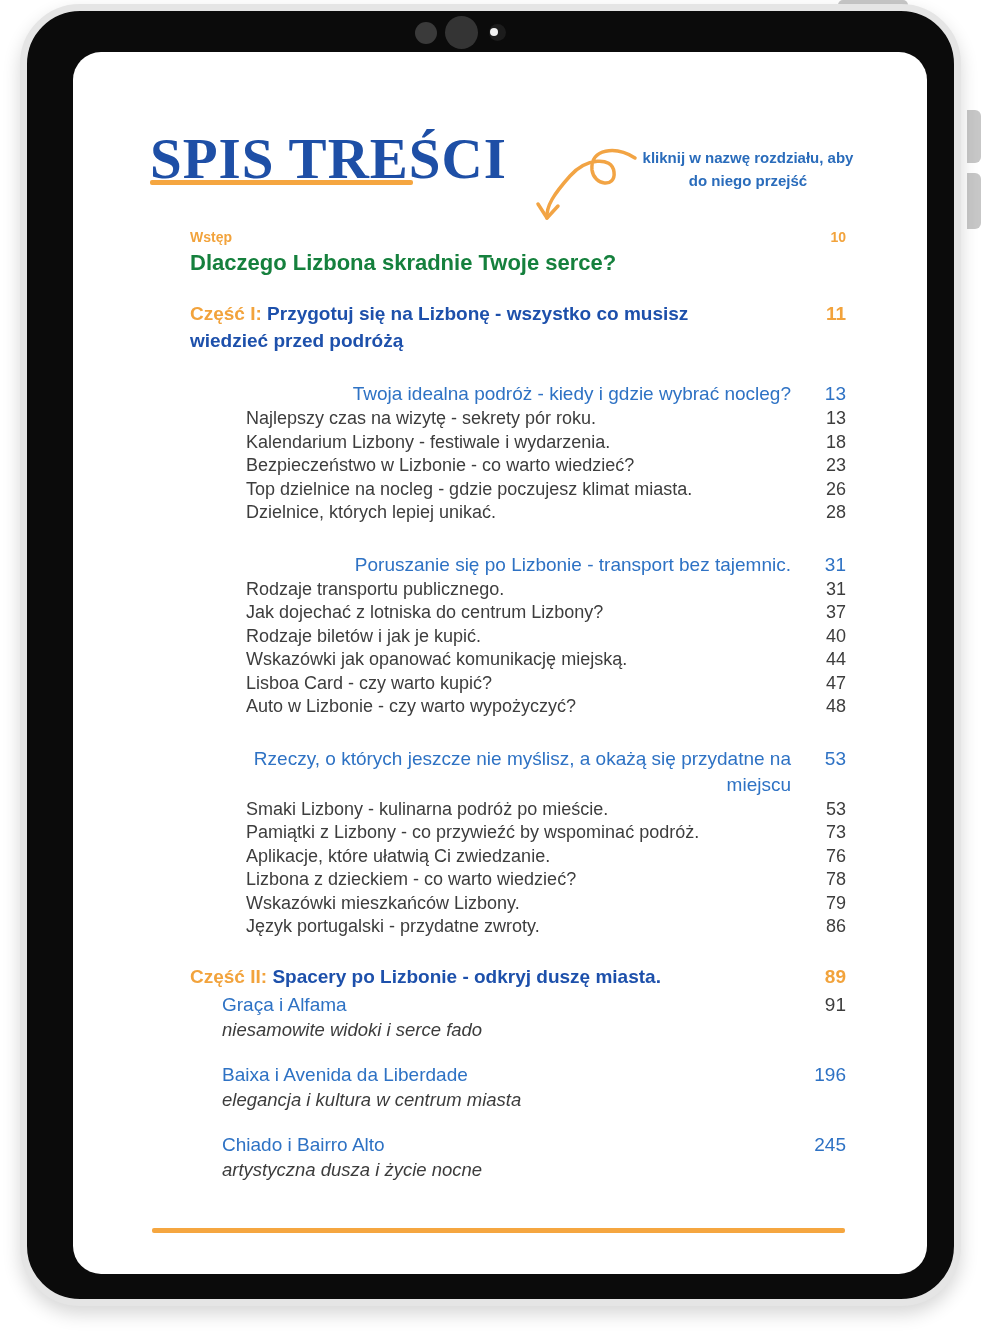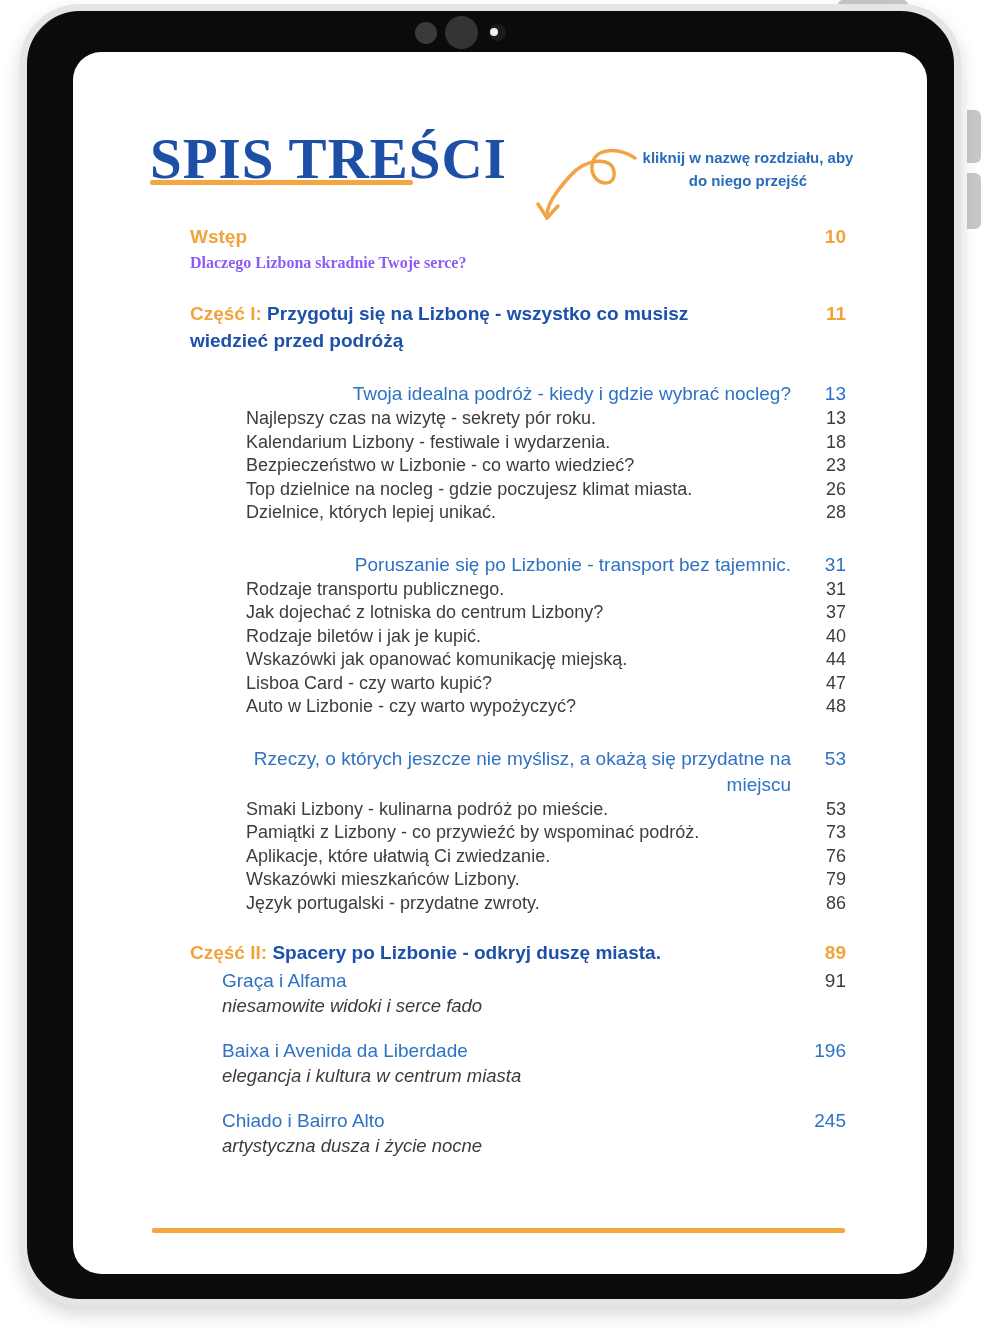--- a/index.html
+++ b/index.html
@@ -36,23 +36,23 @@
   .note { position:absolute; left:520px; top:94px; width:310px; text-align:center;
           font-size:15px; line-height:23px; color:#2a6cbb; font-weight:bold;}
   .arrow-svg { position:absolute; left:455px; top:88px; }
 
   
   .toc { position:absolute; left:117px; top:172px; width:656px; }
   .row { display:flex; align-items:flex-start; }
   .row .text { flex:1 1 auto; }
   .row .page { margin-left:auto; min-width:54px; text-align:right; white-space:nowrap; }
 
-  .row.intro { font-weight:bold; font-size:19px; line-height:26px; }
+  .row.intro { font-weight:bold; font-size:14px; line-height:26px; }
   .row.intro .text, .row.intro .page { color:#f2a33c; }
-  .row.intro-sub { font-weight:bold; font-size:16px; line-height:26px; color:#8b5cf6;font-family:Liberation Serif, serif; }
+  .row.intro-sub { font-weight:bold; font-size:22px; line-height:26px; color:#15803d; }
 
   .row.part { margin-top:24px; font-weight:bold; font-size:19px; line-height:27px;gap:28px; }
   .row.part .text { max-width:560px; }
   .row.part .prefix { color:#f2a33c; }
   .row.part .label  { color:#1d50ab; }
   .row.part .page   { color:#f2a33c; }
 
   .row.section { margin-top:27px; padding-left:23px; font-size:19px; line-height:26px; color:#2e72c4; }
   .row.section .text { max-width:578px;text-align:right; }
   .row.section .page { color:#2e72c4; }
@@ -176,20 +176,24 @@
           </div>
           <div class="row item">
             <div class="text">Pamiątki z Lizbony - co przywieźć by wspominać podróż.</div>
             <span class="page">73</span>
           </div>
           <div class="row item">
             <div class="text">Aplikacje, które ułatwią Ci zwiedzanie.</div>
             <span class="page">76</span>
           </div>
           <div class="row item">
+            <div class="text">Lizbona z dzieckiem - co warto wiedzieć?</div>
+            <span class="page">78</span>
+          </div>
+          <div class="row item">
             <div class="text">Wskazówki mieszkańców Lizbony.</div>
             <span class="page">79</span>
           </div>
           <div class="row item">
             <div class="text">Język portugalski - przydatne zwroty.</div>
             <span class="page">86</span>
           </div>
           <div class="row part">
             <div class="text"><span class="prefix">Część II: </span><span class="label">Spacery po Lizbonie - odkryj duszę miasta.</span></div>
             <span class="page">89</span>

